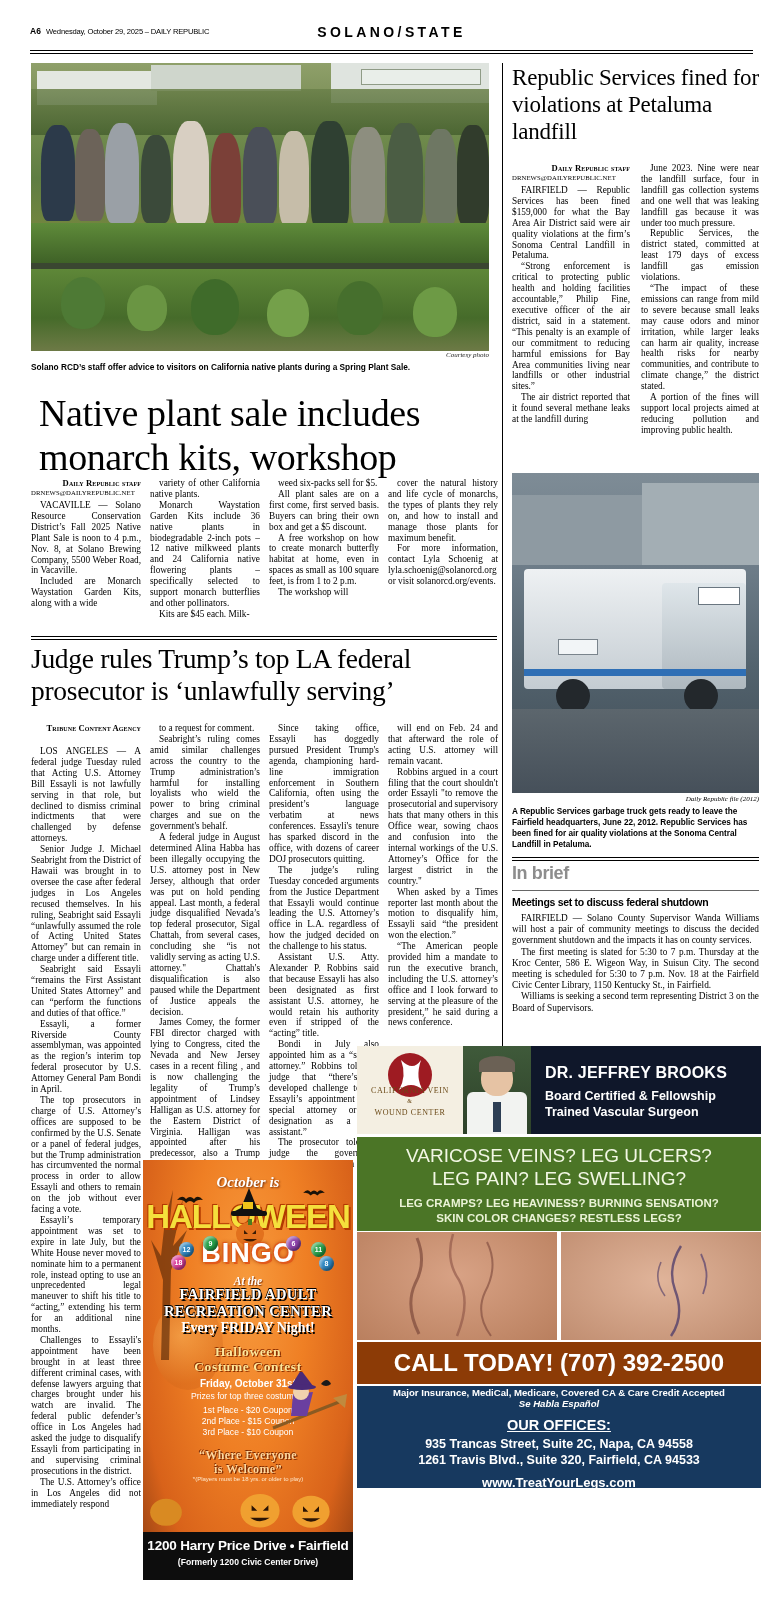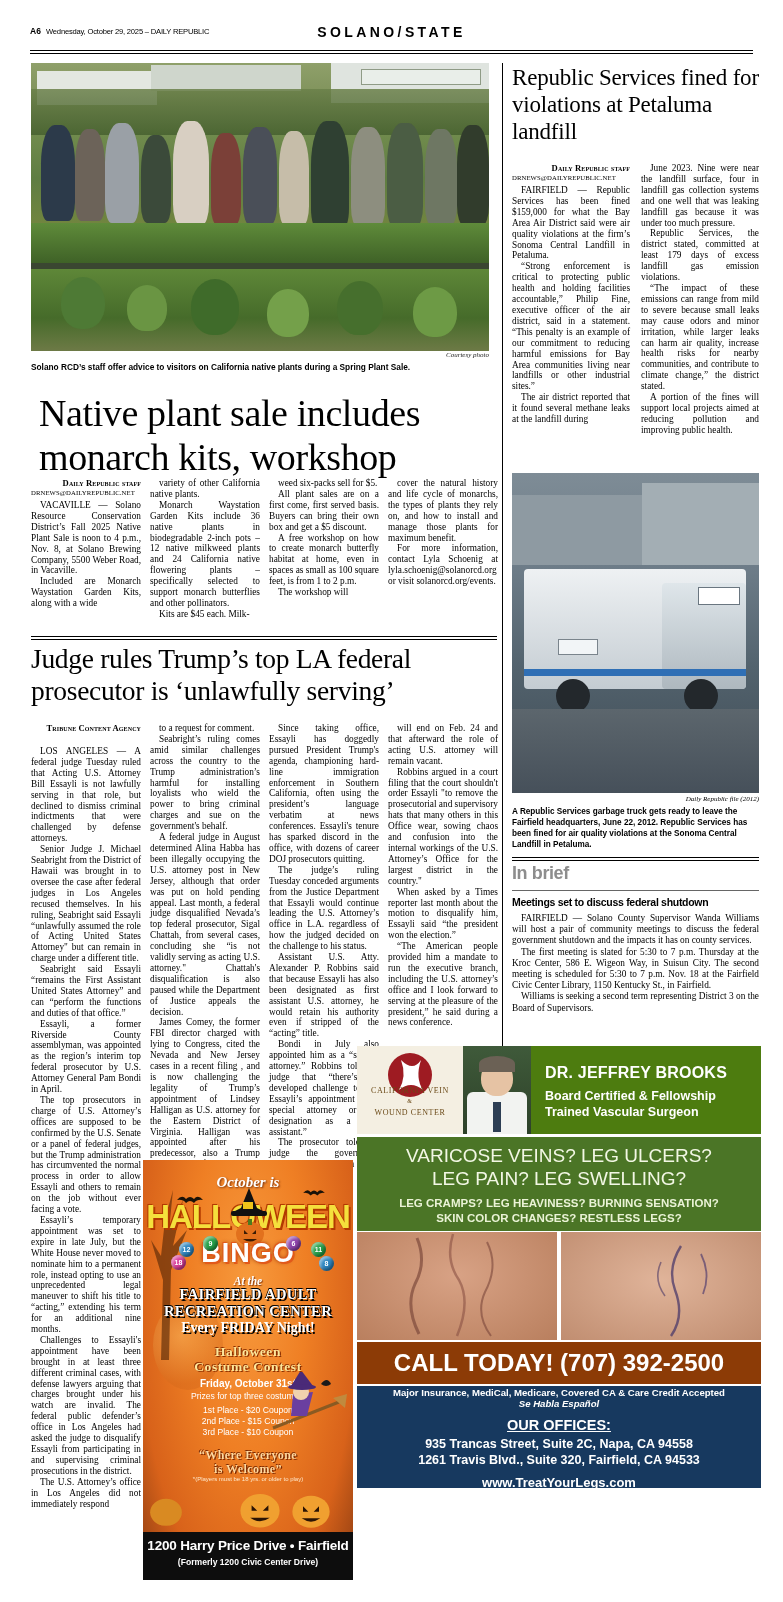--- a/index.html
+++ b/index.html
@@ -166,21 +166,21 @@
   .bingo-addr2 { position:absolute; left:0; top:25px; width:210px; text-align:center;
                  font-family:"Liberation Sans", sans-serif; font-weight:bold; font-size:8.6px;
                  color:#fff; }
 
   
   .ad-vein { position:absolute; left:357px; top:1046px; width:404px; height:442px;
              background:#fff; overflow:hidden; }
   .vein-top { position:absolute; left:0; top:0; width:404px; height:88px; display:flex; }
   .vein-logo { width:106px; height:88px; background:#f4efe2; position:relative; }
   .vein-doc { width:68px; height:88px; overflow:hidden; position:relative; background:#3f5a3a; }
-  .vein-banner { flex:1; background:#4d7c0f; position:relative; }
+  .vein-banner { flex:1; background:#0f172a; position:relative; }
   .vein-name { position:absolute; left:14px; top:18px; font-family:"Liberation Sans", sans-serif;
                font-weight:bold; font-size:16px; color:#fff; letter-spacing:0.2px;}
   .vein-sub { position:absolute; left:14px; top:42px; font-family:"Liberation Sans", sans-serif;
               font-weight:bold; font-size:12.5px; line-height:16px; color:#fff; }
   .vein-green { position:absolute; left:0; top:91px; width:404px; height:94px; background:#4b7526;
                 text-align:center; }
   .vg1 { font-family:"Liberation Sans", sans-serif; font-size:19px; line-height:23px; color:#f2f7e4;
          padding-top:7px; }
   .vg2 { font-family:"Liberation Sans", sans-serif; font-weight:bold; font-size:11.5px;
          line-height:15px; color:#eaf3d6; padding-top:6px; }
@@ -314,21 +314,21 @@
     <div style="position:absolute;left:0;top:236px;width:247px;height:84px;background:linear-gradient(180deg,#5c666d,#46505a);"></div>
   </div>
   <div class="truck-credit">Daily Republic file (2012)</div>
   <div class="truck-cut">A Republic Services garbage truck gets ready to leave the Fairfield headquarters, June 22, 2012. Republic Services has been fined for air quality violations at the Sonoma Central Landfill in Petaluma.</div>
 
   <div class="rule-inbrief"></div>
   <div class="inbrief-head">In brief</div>
   <div class="inbrief-ul"></div>
   <div class="brief-title">Meetings set to discuss federal shutdown</div>
   <div class="brief-body">
-    <p>FAIRFIELD — Solano County Supervisor Wanda Williams will host a pair of community meetings to discuss the federal government shutdown and the impacts it has on county services.</p>
+    <p>FAIRFIELD — Solano County Supervisor Wanda Williams will host a pair of community meetings to discuss the decided government shutdown and the impacts it has on county services.</p>
     <p>The first meeting is slated for 5:30 to 7 p.m. Thursday at the Kroc Center, 586 E. Wigeon Way, in Suisun City. The second meeting is scheduled for 5:30 to 7 p.m. Nov. 18 at the Fairfield Civic Center Library, 1150 Kentucky St., in Fairfield.</p>
     <p>Williams is seeking a second term representing District 3 on the Board of Supervisors.</p>
   </div>
 
   <div class="rule-trump"></div>
   <h1 class="hl-trump" style="margin:0;font-weight:normal;">Judge rules Trump’s top LA federal prosecutor is ‘unlawfully serving’</h1>
 
   <div class="tr-c1">
     <div class="byline" style="font-variant:small-caps;">Tribune Content Agency</div>
     <div class="bodycol" style="margin-top:13px;">

